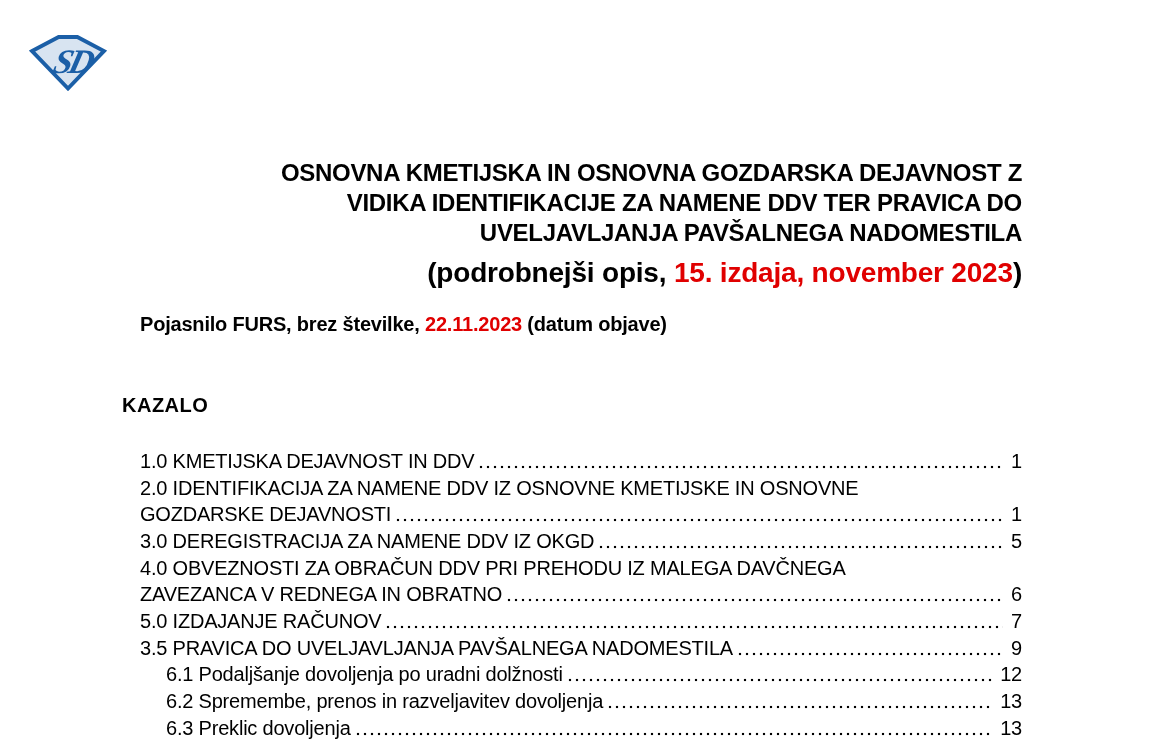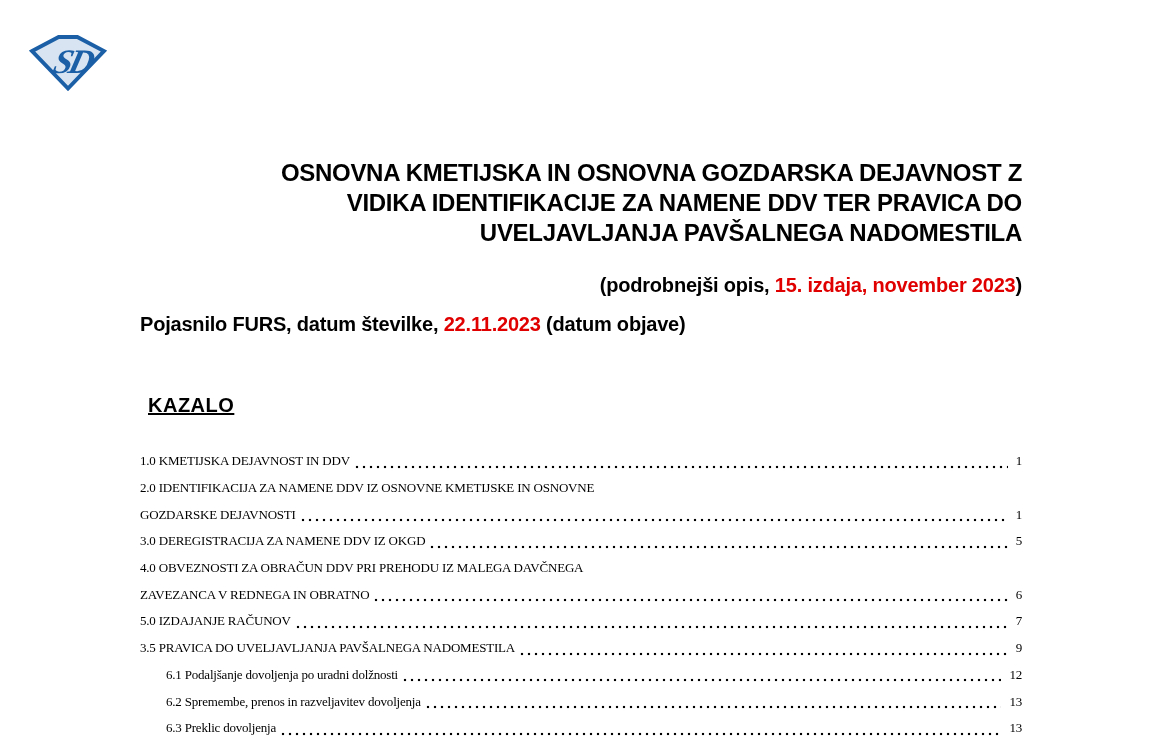--- a/index.html
+++ b/index.html
@@ -27,55 +27,53 @@
     top: 158px;
     width: 882px;
     text-align: right;
     font-weight: bold;
     font-size: 24px;
     line-height: 30px;
     letter-spacing: -0.3px;
   }
   .title-line { white-space: nowrap; }
   .subtitle {
-    font-size: 20px;
+    font-size: 28px;
     line-height: 26px;
-    margin-top: 24px;
+    margin-top: 12px;
     letter-spacing: -0.2px;
   }
   .red { color: #e00000; }
 
   .meta-line {
     position: absolute;
     left: 140px;
     top: 313px;
     font-size: 20px;
     font-weight: bold;
     white-space: nowrap;
     letter-spacing: -0.2px;
   }
 
   .toc-heading {
     position: absolute;
-    left: 148px;
+    left: 122px;
     top: 394px;
     font-size: 20px;
     font-weight: bold;
     letter-spacing: 0.5px;
-    text-decoration: underline;
   }
 
   .toc {
     position: absolute;
     left: 140px;
     top: 448px;
     width: 882px;
-    font-size: 13px;
+    font-size: 20px;
     letter-spacing: -0.2px;
-    font-family: Liberation Serif, serif;
   }
   .toc-row {
     display: flex;
     height: 26.7px;
     align-items: center;
     white-space: nowrap;
   }
   .toc-row.indent { padding-left: 26px; justify-content: space-between; }
   .leader {
     flex: 1 1 auto;
@@ -98,21 +96,21 @@
   </svg>
 </div>
 
 <div class="title-block">
   <div class="title-line">OSNOVNA KMETIJSKA IN OSNOVNA GOZDARSKA DEJAVNOST Z</div>
   <div class="title-line">VIDIKA IDENTIFIKACIJE ZA NAMENE DDV TER PRAVICA DO</div>
   <div class="title-line">UVELJAVLJANJA PAVŠALNEGA NADOMESTILA</div>
   <div class="subtitle"><span>(podrobnejši opis, </span><span class="red">15. izdaja, november 2023</span><span>)</span></div>
 </div>
 
-<div class="meta-line"><span>Pojasnilo FURS, datum številke, </span><span class="red">22.11.2023</span><span> (datum objave)</span></div>
+<div class="meta-line"><span>Pojasnilo FURS, brez številke, </span><span class="red">22.11.2023</span><span> (datum objave)</span></div>
 
 <div class="toc-heading">KAZALO</div>
 
 <div class="toc">
   <div class="toc-row">
     <span>1.0 KMETIJSKA DEJAVNOST IN DDV</span>
     <span class="leader"></span>
     <span class="pg">1</span>
   </div>
   <div class="toc-row">

